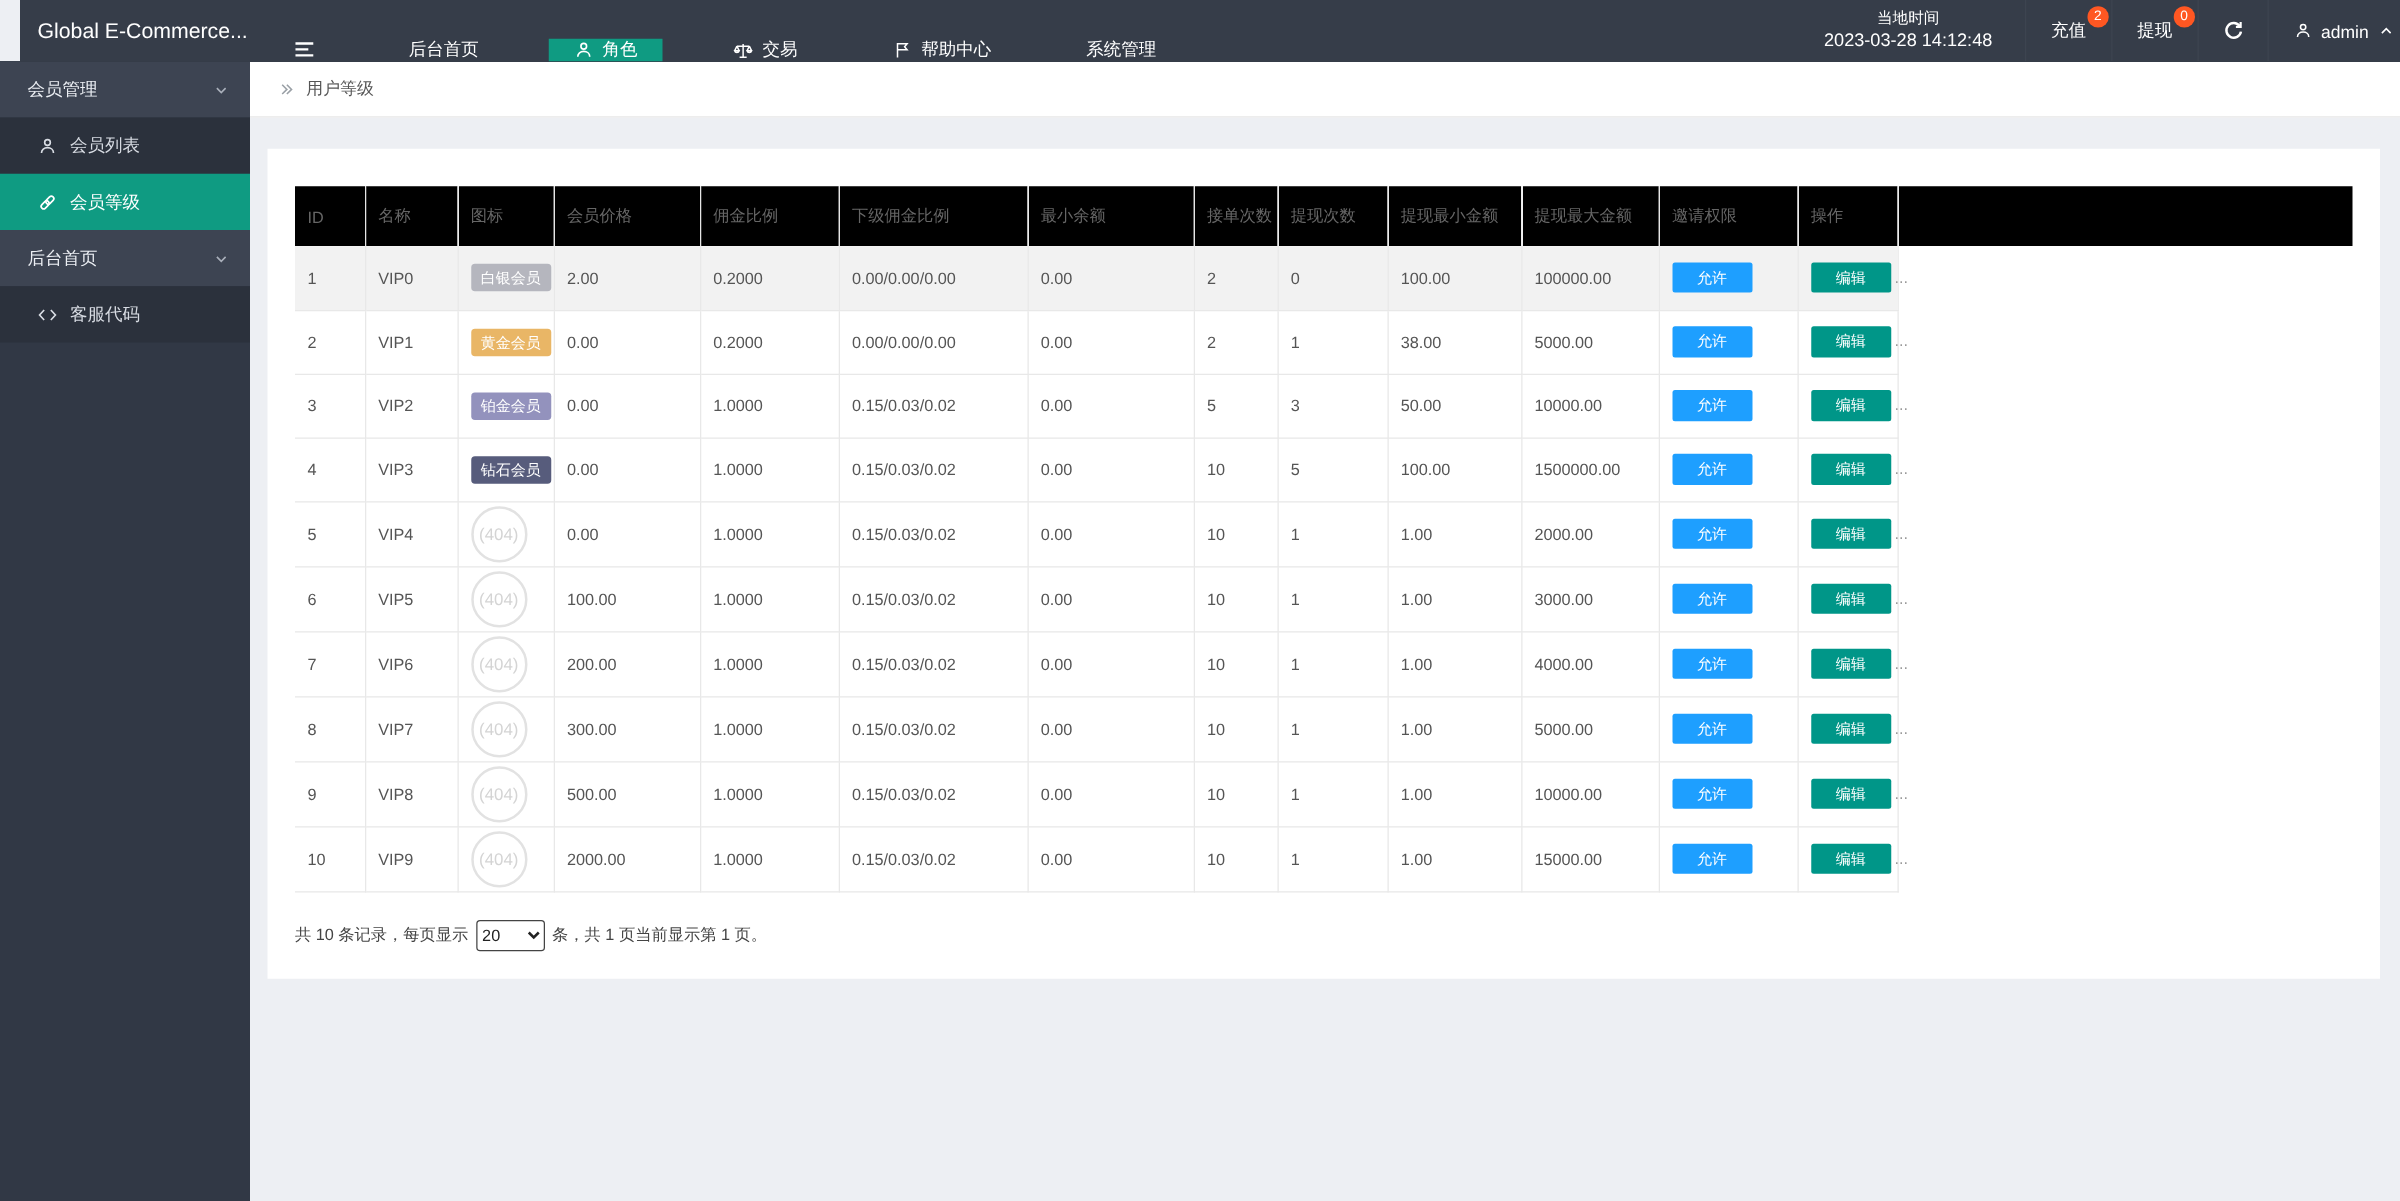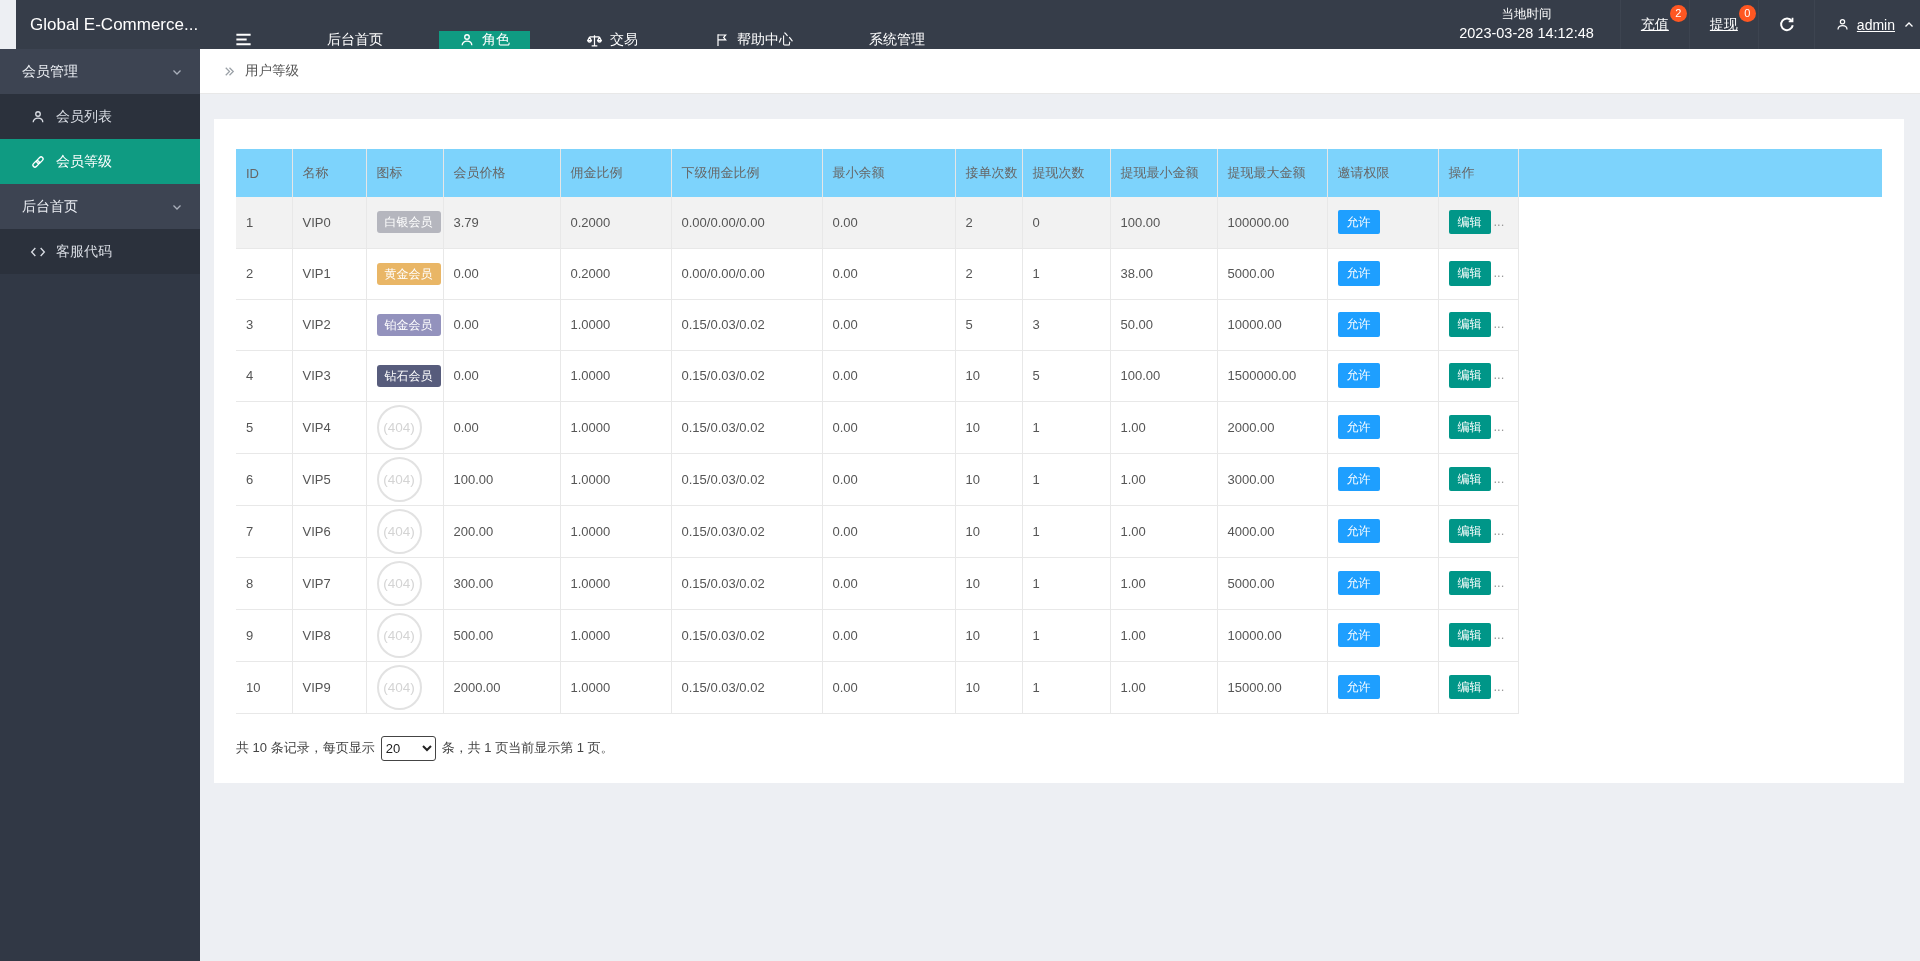--- a/index.html
+++ b/index.html
@@ -26,21 +26,21 @@
   }
   .nav-item.icon-only { padding: 0 18px; }
   .nav-item.active { background: #0f9b82; }
   .nav-right { margin-left: auto; display: flex; align-items: stretch; }
   .clock {
     display: flex; flex-direction: column; justify-content: center;
     align-items: center; color: #fff; padding: 0 26px; line-height: 1.45;
   }
   .clock .clock-label { font-size: 12.5px; }
   .clock .clock-time { font-size: 14.5px; }
-  .nav-right .nav-item { position: relative; border-left: 1px solid rgba(255,255,255,0.04); text-decoration: underline; }
+  .nav-right .nav-item { position: relative; border-left: 1px solid rgba(255,255,255,0.04); }
   .nav-badge {
     position: absolute; top: 5px; right: 2px; background: #ff5722; color: #fff;
     min-width: 17px; height: 17px; line-height: 17px; border-radius: 9px;
     font-size: 11px; text-align: center; padding: 0 3px;
   }
   .icon-svg { display: inline-block; vertical-align: middle; }
   
   .sidebar {
     position: fixed; top: 49px; left: 0; width: 200px; height: 912px;
     background: #313845; z-index: 9;
@@ -62,21 +62,21 @@
     height: 45px; background: #fff; display: flex; align-items: center;
     padding-left: 22px; gap: 8px; border-bottom: 1px solid #e8e8e8;
   }
   .breadcrumb-bar .crumb-text { font-size: 13.5px; color: #555; }
   .panel {
     background: #fff; margin: 25px 16px 0 14px; padding: 30px 22px 22px 22px;
   }
   
   table { width: 100%; border-collapse: collapse; table-layout: fixed; font-size: 13px; color: #555; }
   thead th {
-    background: #7dd3fc; font-weight: normal; color: #666; text-align: left;
+    background: #000000; font-weight: normal; color: #666; text-align: left;
     padding: 15px 10px; border-right: 1px solid #e6e6e6; white-space: nowrap;
     overflow: hidden;
   }
   thead th.filler { border-right: none; }
   tbody td {
     height: 51px; padding: 3px 10px; border-bottom: 1px solid #e8e8e8;
     border-right: 1px solid #e8e8e8; vertical-align: middle; white-space: nowrap;
     overflow: visible;
   }
   tbody td.filler { border: none; background: #fff; }
@@ -84,21 +84,21 @@
   tbody tr.highlight td.filler { background: #fff; }
   .level-badge {
     display: inline-block; color: #fff; font-size: 12px; padding: 5px 8px;
     border-radius: 3px; line-height: 1;
   }
   .ph404 {
     width: 45px; height: 45px; border: 2px solid #e2e2e2; border-radius: 50%;
     color: #d4d4d4; font-size: 13.5px; display: flex; align-items: center;
     justify-content: center; letter-spacing: 0;
   }
-  .btn { border: none; color: #fff; font-size: 12px; padding: 5px 9px; border-radius: 2px; cursor: pointer; line-height: 1.2; }
+  .btn { border: none; color: #fff; font-size: 12px; padding: 5px 20px; border-radius: 2px; cursor: pointer; line-height: 1.2; }
   .btn.allow { background: #1e9fff; }
   .btn.edit  { background: #009688; }
   .more-dots { color: #999; font-size: 13px; margin-left: 3px; }
   
   .pager { margin-top: 22px; font-size: 13px; color: #444; display: flex; align-items: center; gap: 6px; }
   .pager select {
     width: 55px; height: 25px; font-size: 13px; border: 1px solid #444;
     border-radius: 3px; background: #fff; color: #222;
   }
 </style>
@@ -259,21 +259,21 @@
             <th>邀请权限</th>
             <th>操作</th>
             <th class="filler"></th>
           </tr>
         </thead>
       <tbody id="table-body">
           <tr class="highlight">
             <td>1</td>
             <td>VIP0</td>
             <td><span class="level-badge" style="background: rgb(181, 182, 190);">白银会员</span></td>
-            <td>3.79</td>
+            <td>2.00</td>
             <td>0.2000</td>
             <td>0.00/0.00/0.00</td>
             <td>0.00</td>
             <td>2</td>
             <td>0</td>
             <td>100.00</td>
             <td>100000.00</td>
             <td><button class="btn allow">允许</button></td>
             <td><button class="btn edit">编辑</button><span class="more-dots">...</span></td>
             <td class="filler"></td>

